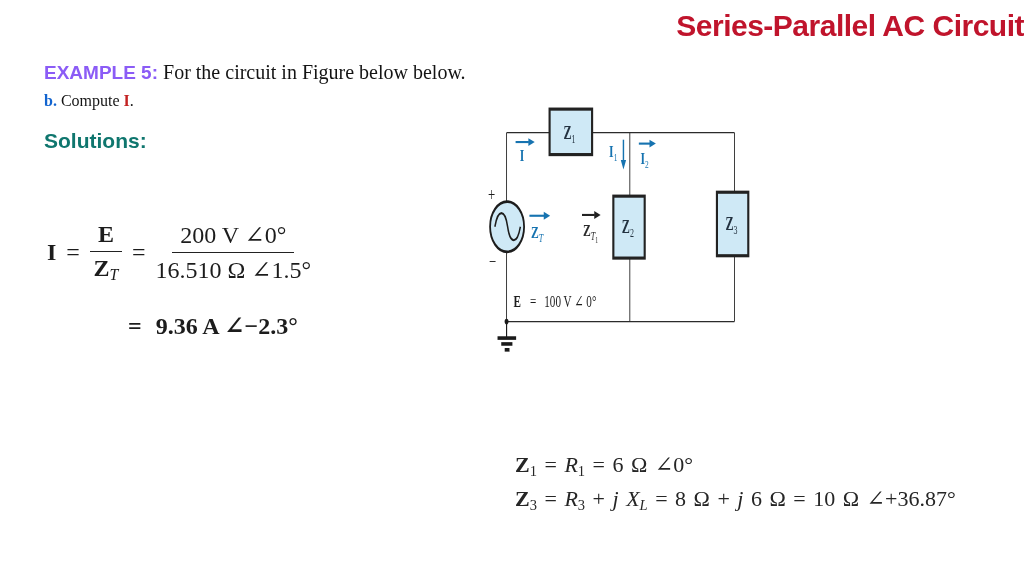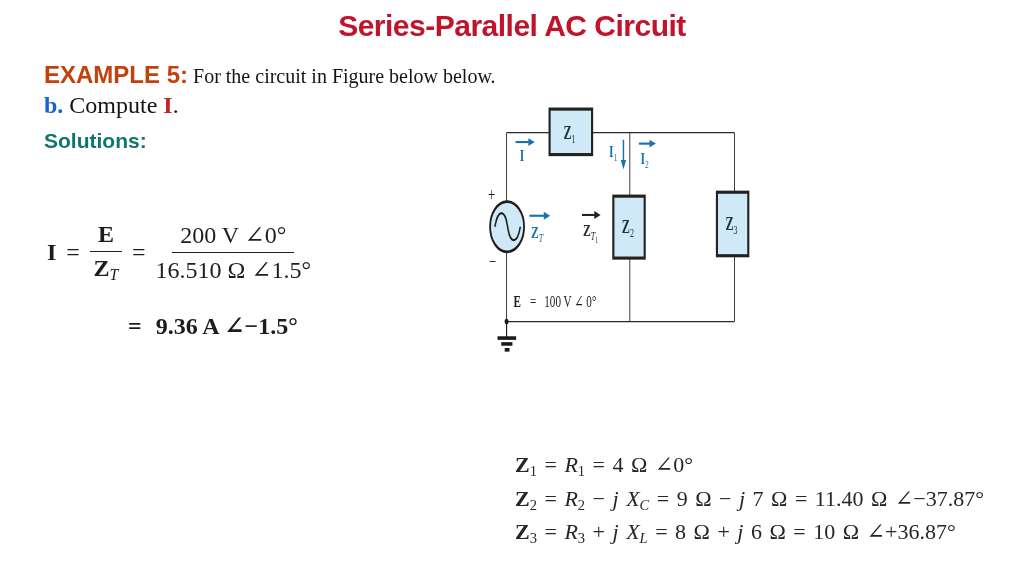--- a/index.html
+++ b/index.html
@@ -2,28 +2,28 @@
 <html><head>
 <meta charset="utf-8">
 <style>
   html,body { margin:0; padding:0; background:#888; }
   .slide {
     position:relative; width:1024px; height:576px; background:#ffffff;
     overflow:hidden; font-family:"Liberation Serif","DejaVu Serif",serif;
   }
 
   .title {
-    position:absolute; top:9px; left:0; width:100%; text-align:center;
+    position:absolute; top:9px; left:0; width:100%; text-align:right;
     font-family:"Liberation Sans","DejaVu Sans",sans-serif;
     font-weight:bold; font-size:30px; letter-spacing:-0.5px; color:#c0142c;
   }
 
   .example-line { position:absolute; left:44px; top:61px; font-size:20px; color:#141414; }
-  .example-label { font-family:"Liberation Sans","DejaVu Sans",sans-serif; font-weight:bold; font-size:24px; color:#c2410c; }
-  .part-line { position:absolute; left:44px; top:92px; font-size:24px; color:#141414;text-align:right; }
+  .example-label { font-family:"Liberation Sans","DejaVu Sans",sans-serif; font-weight:bold; font-size:19px; color:#8b5cf6; }
+  .part-line { position:absolute; left:44px; top:92px; font-size:16px; color:#141414;text-align:right; }
   .part-label { font-weight:bold; color:#1264cf; }
   .part-symbol { font-weight:bold; color:#c32222; }
   .solutions { position:absolute; left:44px; top:129px;
     font-family:"Liberation Sans","DejaVu Sans",sans-serif;
     font-weight:bold; font-size:21px; color:#0f766e; }
 
   
   .maineq { position:absolute; left:47px; top:221px; display:flex; align-items:center;
             gap:10px; font-size:24px; color:#1c1c1c; }
   .maineq .bold { font-weight:bold; }
@@ -66,21 +66,21 @@
       <span class="num bold">E</span>
       <span class="den"><span class="bold">Z</span><span class="sub it">T</span></span>
     </span>
     <span>=</span>
     <span class="frac">
       <span class="num">200 V ∠0°</span>
       <span class="den">16.510 Ω ∠1.5°</span>
     </span>
   </div>
   <div class="result">
-    <span class="eq">=</span><span>9.36 A ∠−1.5°</span>
+    <span class="eq">=</span><span>9.36 A ∠−2.3°</span>
   </div>
 
   <svg class="circuit-svg" width="544" height="345" viewBox="480 95 1024 440" preserveAspectRatio="none" xmlns="http://www.w3.org/2000/svg">
     <g fill="none" stroke="#2b2b2b" stroke-width="1.7">
       <path d="M530 143 H959"></path>
       <path d="M530 143 V231 M530 295 V384"></path>
       <path d="M762 143 V384"></path>
       <path d="M959 143 V384"></path>
       <path d="M530 384 H959"></path>
     </g>
@@ -125,23 +125,20 @@
     <text x="723" y="174" font-size="22" font-weight="bold" fill="#1673b0"><tspan>I</tspan><tspan font-size="14" dy="5" font-weight="normal">1</tspan></text>
     <text x="782" y="183" font-size="22" font-weight="bold" fill="#1673b0"><tspan>I</tspan><tspan font-size="14" dy="5" font-weight="normal">2</tspan></text>
     <text x="576" y="277" font-size="22" font-weight="bold" fill="#1673b0"><tspan>Z</tspan><tspan font-size="15" dy="5" font-weight="normal" font-style="italic">T</tspan></text>
     <text x="674" y="275" font-size="22" font-weight="bold" fill="#2a2a2a"><tspan>Z</tspan><tspan font-size="15" dy="5" font-weight="normal" font-style="italic">T</tspan><tspan font-size="11" dy="4" font-weight="normal">1</tspan></text>
 
     <text y="366" font-size="21" fill="#1d1d1d"><tspan x="543" font-weight="bold">E</tspan><tspan x="574">=</tspan><tspan x="601">100 V ∠ 0°</tspan></text>
   </svg>
 
   <div class="impedances">
     <div>
-      <span class="bold">Z</span><span class="sub">1</span><span> = </span><span class="it">R</span><span class="sub">1</span><span> = 4 Ω ∠0°</span>
-    </div>
-    <div>
-      <span class="bold">Z</span><span class="sub">2</span><span> = </span><span class="it">R</span><span class="sub">2</span><span> − </span><span class="it">j X</span><span class="sub it">C</span><span> = 9 Ω − </span><span class="it">j</span><span> 7 Ω = 11.40 Ω ∠−37.87°</span>
+      <span class="bold">Z</span><span class="sub">1</span><span> = </span><span class="it">R</span><span class="sub">1</span><span> = 6 Ω ∠0°</span>
     </div>
     <div>
       <span class="bold">Z</span><span class="sub">3</span><span> = </span><span class="it">R</span><span class="sub">3</span><span> + </span><span class="it">j X</span><span class="sub it">L</span><span> = 8 Ω + </span><span class="it">j</span><span> 6 Ω = 10 Ω ∠+36.87°</span>
     </div>
   </div>
 
 </div>
 
 </body></html>

